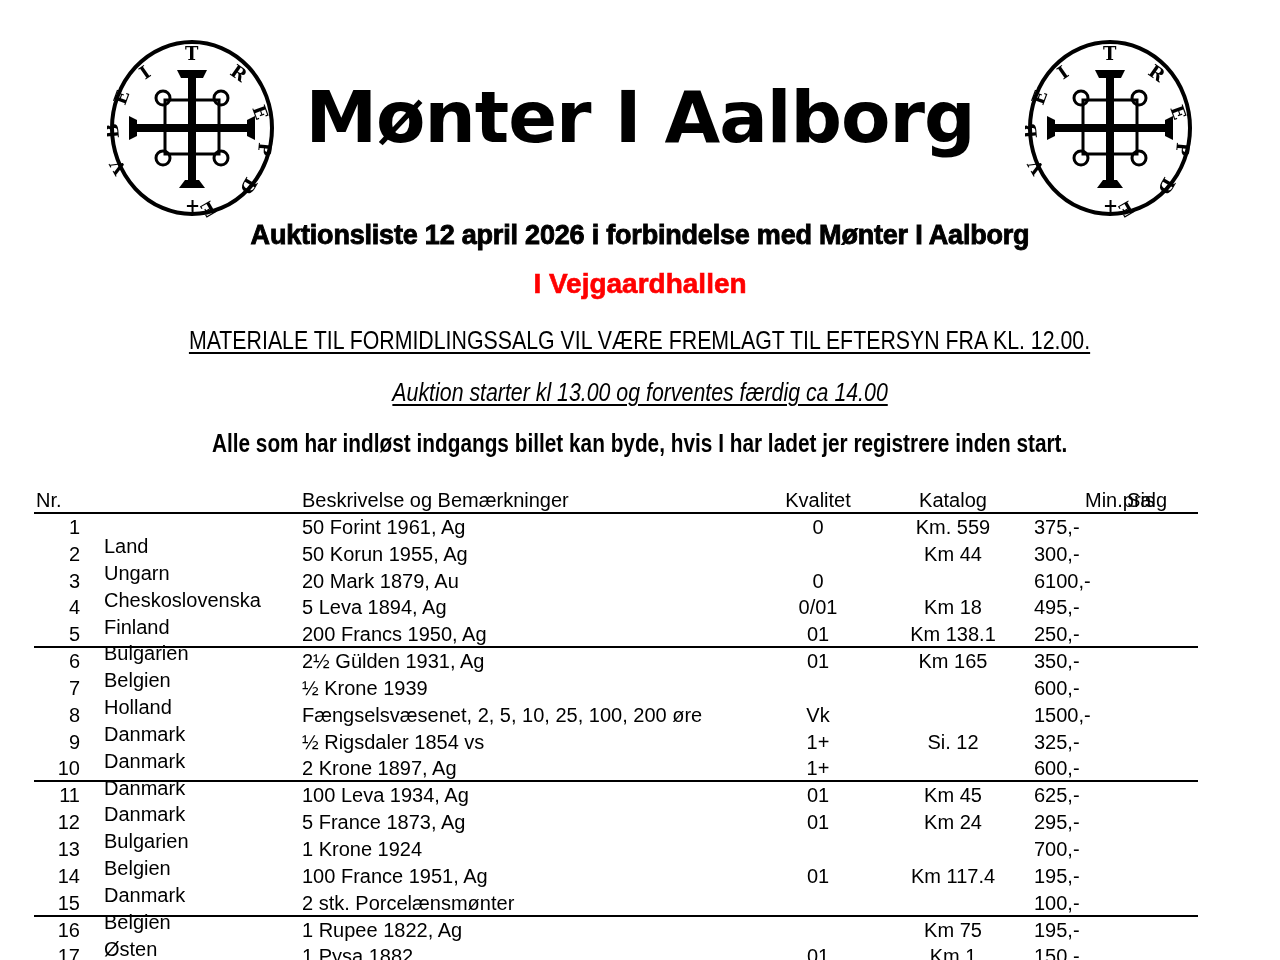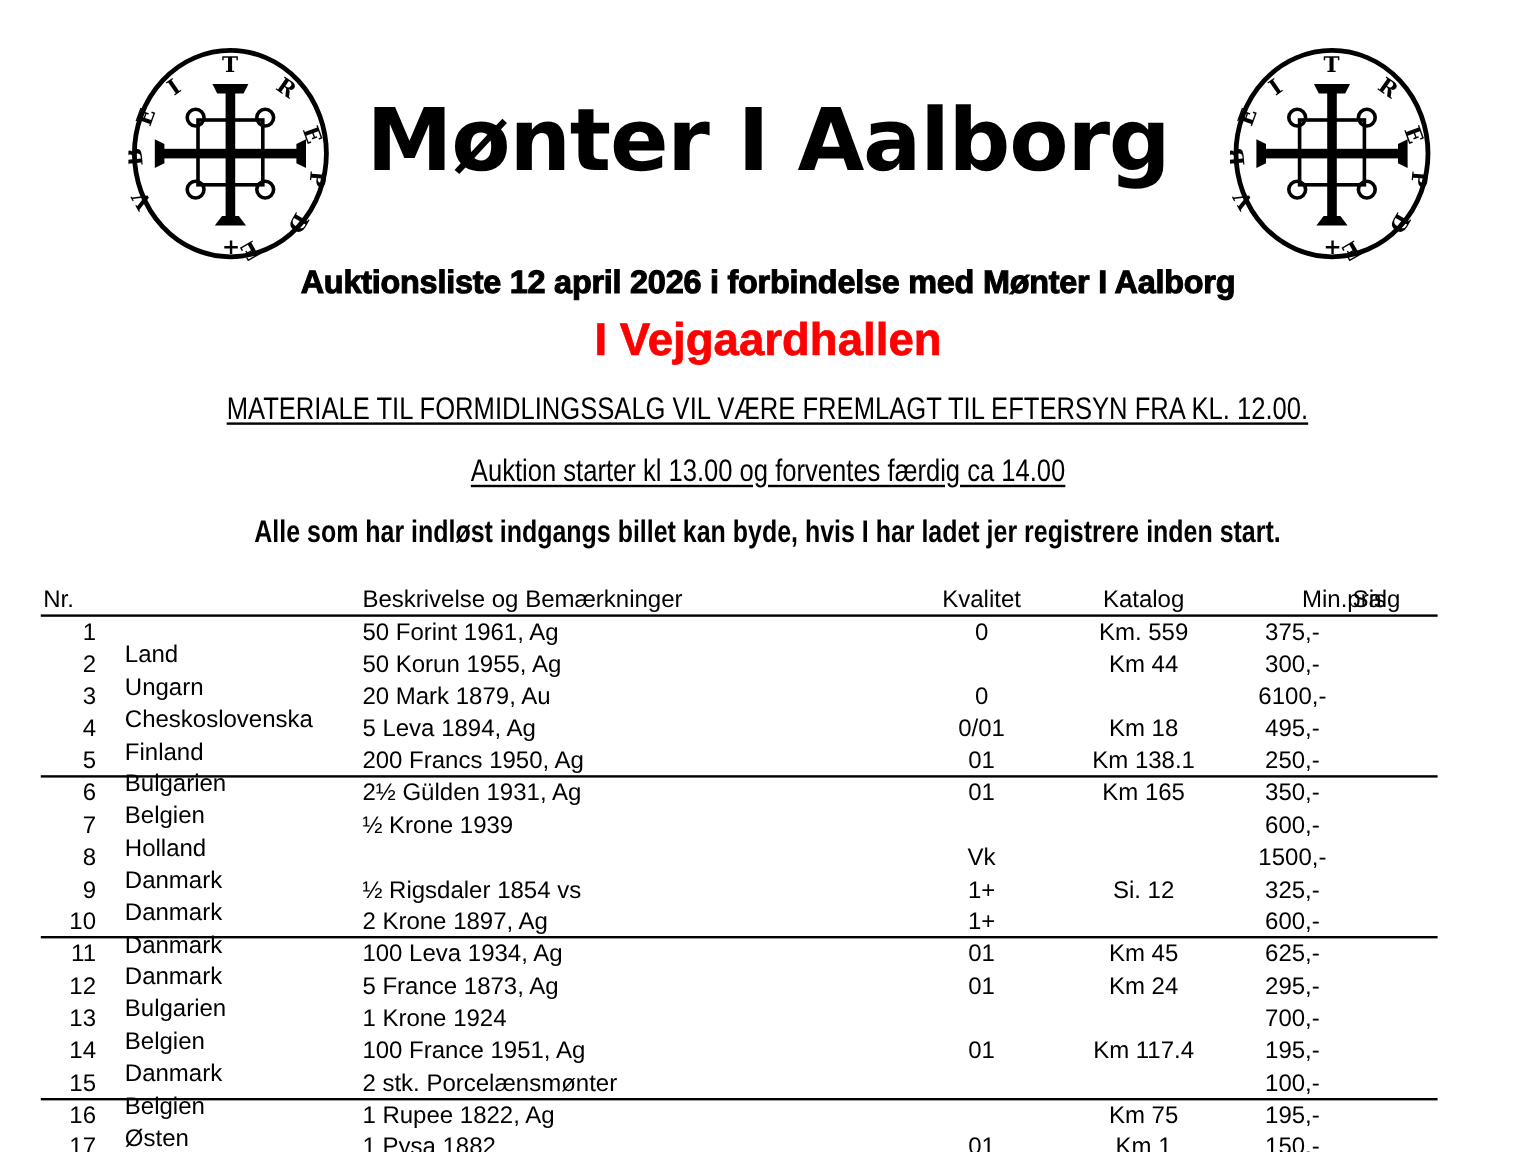--- a/index.html
+++ b/index.html
@@ -18,47 +18,47 @@
     letter-spacing: -1px; line-height: 90px;
   }
   .subtitle {
     position: absolute; left: 0; right: 0; top: 218px; text-align: center;
     font-family: "Liberation Sans", sans-serif; font-weight: 900; font-size: 27px;
     line-height: 34px; letter-spacing: -0.2px;
     -webkit-text-stroke: 0.9px #000; transform: scaleX(1.0);
   }
   .venue {
     position: absolute; left: 0; right: 0; top: 262px; text-align: center;
-    font-family: "Liberation Sans", sans-serif; font-weight: bold; font-size: 38px;
+    font-family: "Liberation Sans", sans-serif; font-weight: bold; font-size: 28px;
     color: #ff0000; line-height: 44px; -webkit-text-stroke: 0.6px #ff0000;
   }
   .notice {
     position: absolute; left: 0; right: 0; text-align: center;
     font-family: "Liberation Sans", sans-serif; font-size: 26px; line-height: 30px;
   }
   .notice span { display: inline-block; transform: scaleX(0.82); transform-origin: center; }
   .notice.n1 { top: 325px; }
   .notice.n1 span { text-decoration: underline; text-underline-offset: 3px; }
-  .notice.n2 { top: 377px; }
+  .notice.n2 { top: 377px; font-style: italic; }
   .notice.n2 span { text-decoration: underline; text-underline-offset: 3px; }
   .notice.n3 { top: 428px; font-weight: bold; }
   .notice.n3 span { font-weight: bold; transform: scaleX(0.80); }
 
   .table { position: absolute; left: 34px; top: 487px; width: 1164px; font-size: 20px; }
   .row { position: relative; height: 26.8px; line-height: 26px; white-space: nowrap; }
   .row.header { height: 26px; }
   .row.sep-bottom { border-bottom: 2.5px solid #000; height: 25px; }
   .cell { position: absolute; top: 0; }
   .c-nr { left: 0; width: 46px; text-align: right; }
   .header .c-nr { text-align: left; left: 2px; }
   .c-land { left: 70px; margin-top: 46px; }
   .c-desc { left: 268px; }
   .c-kval { left: 734px; width: 100px; text-align: center; }
   .c-kat { left: 860px; width: 118px; text-align: center; }
-  .c-pris { left: 1000px; width: 86px; text-align: center; }
+  .c-pris { left: 1000px; width: 86px; text-align: left; }
   .header .c-pris { text-align: left; left: 1008px; width: auto; margin-left: 43px; }
   .c-salg { left: 1093px; }
 </style>
 </head>
 <body>
 
 <div class="coin left">
   <svg viewBox="0 0 170 180">
     <ellipse cx="85" cy="90" rx="80" ry="86" fill="#fff" stroke="#000" stroke-width="4"></ellipse>
     <rect x="81" y="35" width="8" height="112" fill="#000"></rect>
@@ -199,20 +199,21 @@
     <span class="cell c-land">Danmark</span>
     <span class="cell c-desc">½ Krone 1939</span>
     <span class="cell c-kval"></span>
     <span class="cell c-kat"></span>
     <span class="cell c-pris">600,-</span>
     <span class="cell c-salg"></span>
   </div>
       <div class="row">
     <span class="cell c-nr">8</span>
     <span class="cell c-land">Danmark</span>
+    <span class="cell c-desc">Fængselsvæsenet,  2, 5, 10, 25, 100, 200 øre</span>
     <span class="cell c-kval">Vk</span>
     <span class="cell c-kat"></span>
     <span class="cell c-pris">1500,-</span>
     <span class="cell c-salg"></span>
   </div>
       <div class="row">
     <span class="cell c-nr">9</span>
     <span class="cell c-land">Danmark</span>
     <span class="cell c-desc">½ Rigsdaler 1854 vs</span>
     <span class="cell c-kval">1+</span>

